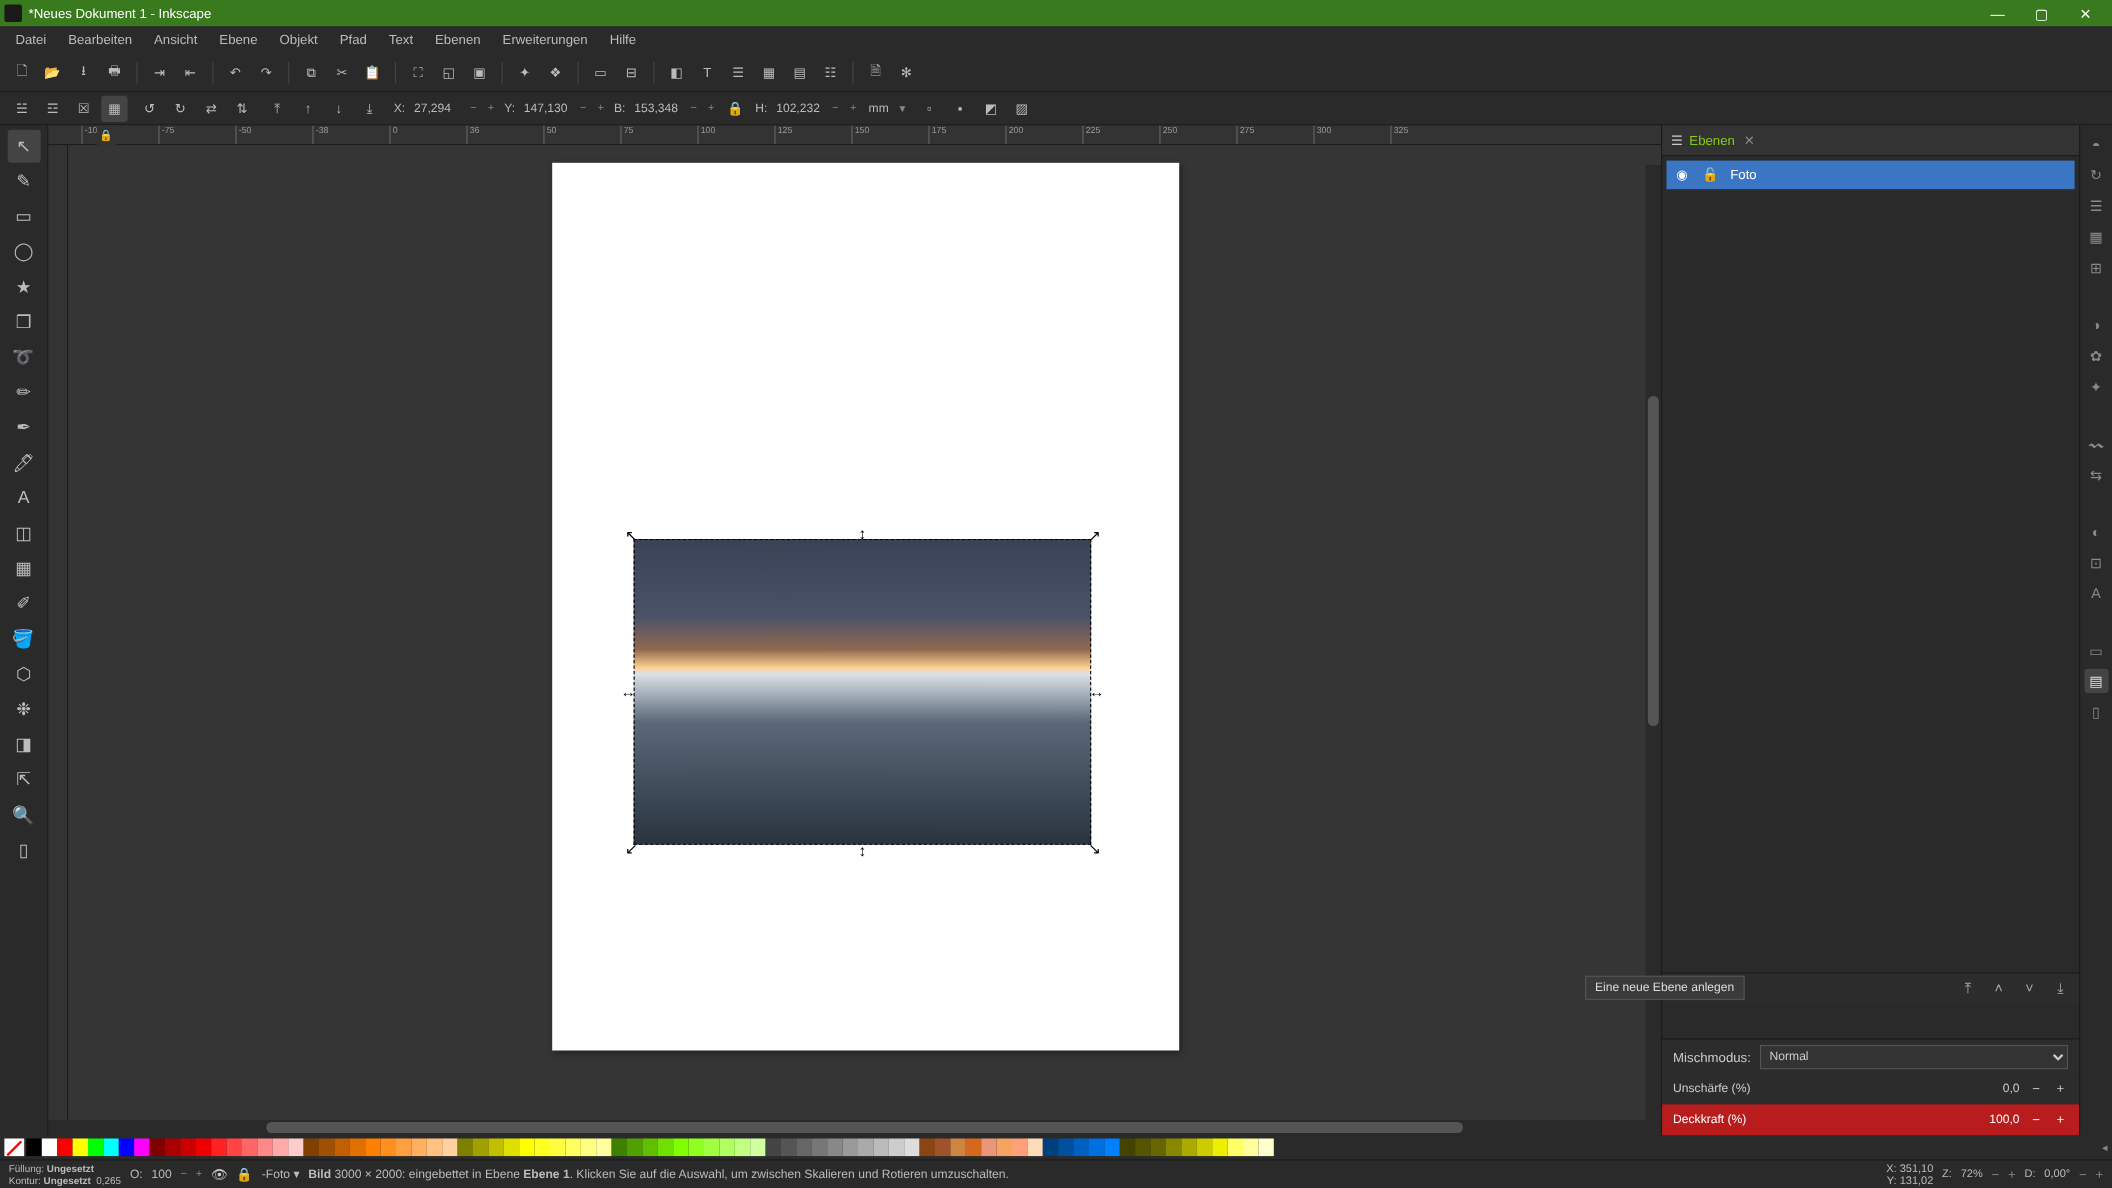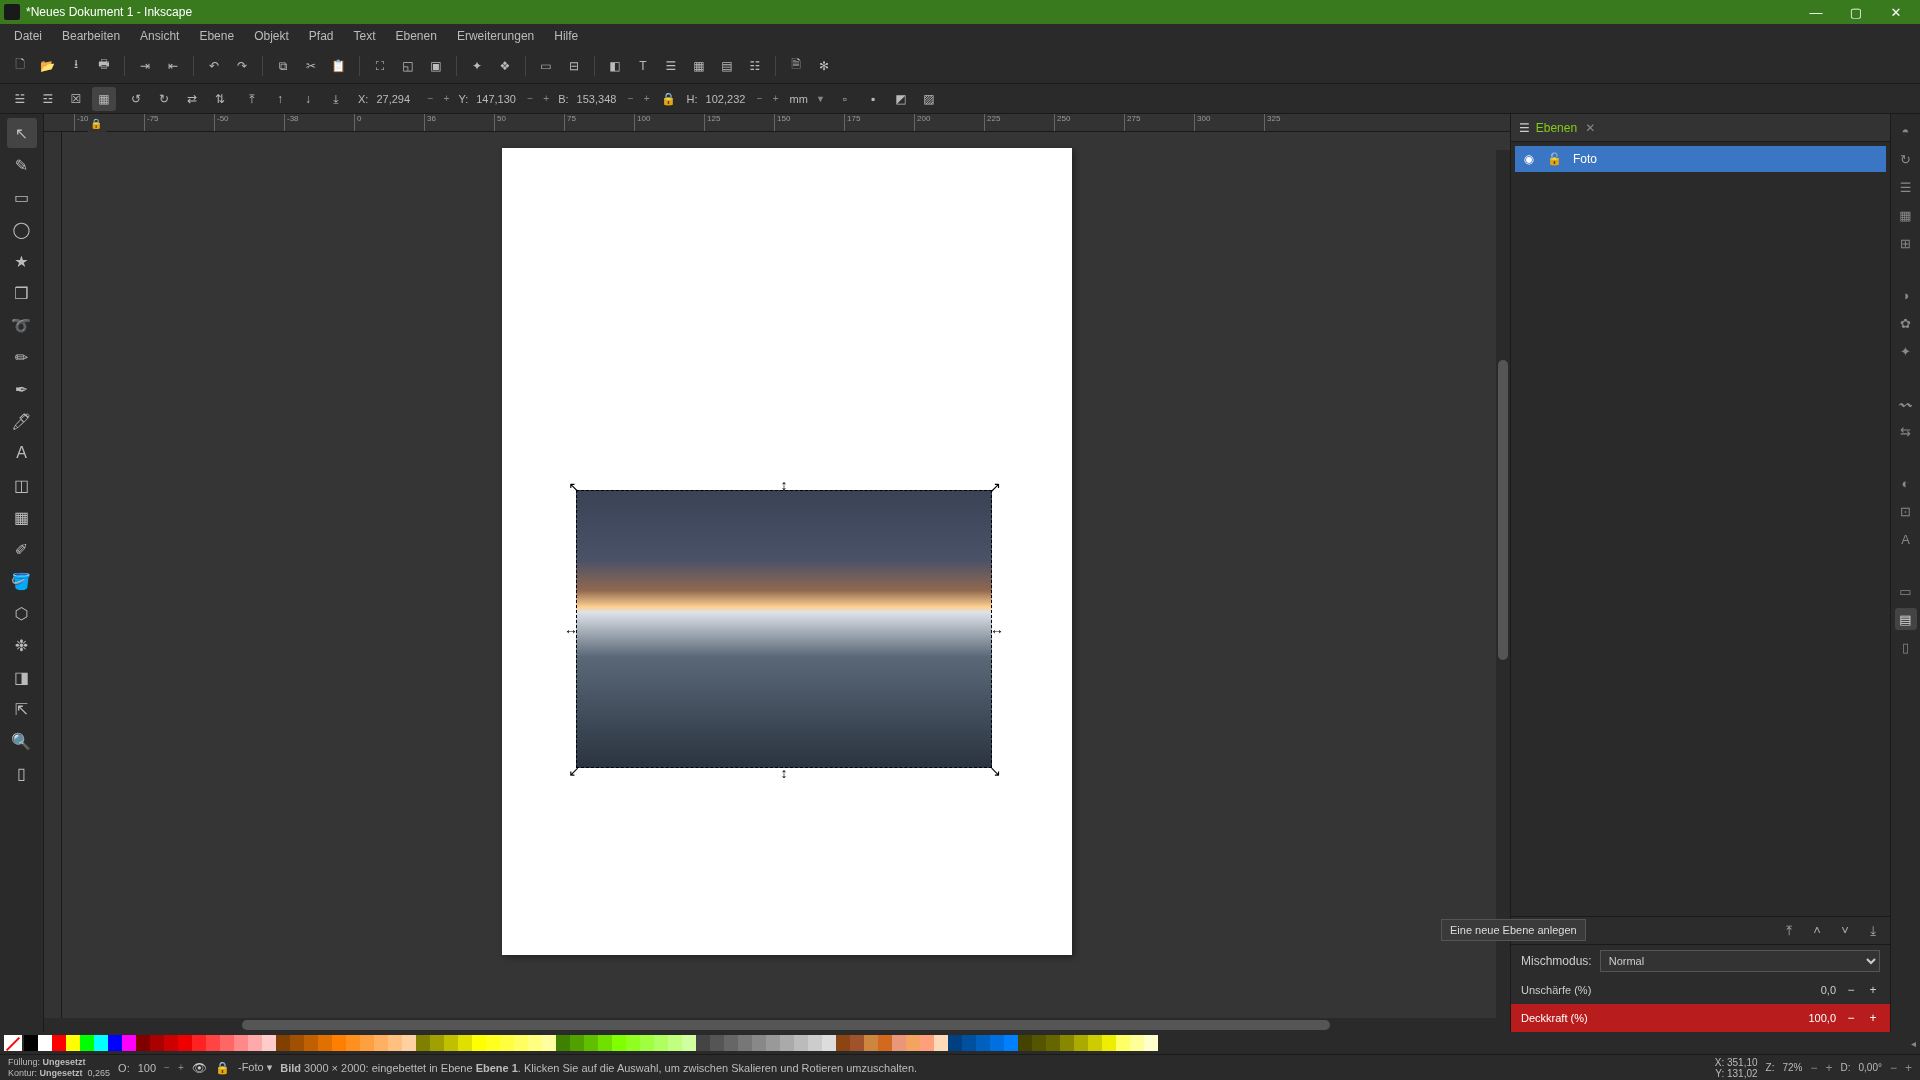--- a/index.html
+++ b/index.html
@@ -61,21 +61,21 @@
 .dock-strip .sbtn.active { background: #444; color: #ddd; border-radius: 3px; }
 .panel-tab { display: flex; align-items: center; height: 28px; padding: 0 8px; background: #333; border-bottom: 1px solid #1a1a1a; }
 .panel-tab .tbtitle { font-size: 12px; color: #84cc16; margin-left: 6px; }
 .panel-tab .close { margin-left: 8px; font-size: 12px; color: #888; }
 .layers-list { flex: 1; background: #2a2a2a; padding: 4px; overflow: auto; position: relative; }
 .layer-row { display: flex; align-items: center; height: 26px; background: #3a76c4; color: #fff; padding: 0 6px; gap: 10px; }
 .layer-row .eye, .layer-row .lock { width: 16px; text-align: center; }
 .layers-footer { height: 28px; display: flex; align-items: center; padding: 0 8px; gap: 10px; border-top: 1px solid #1a1a1a; background: #2c2c2c; }
 .layers-footer .fbtn { width: 18px; text-align: center; color: #aaa; font-size: 13px; }
 .tooltip { position: absolute; left: -70px; top: 2px; background: #3a3a3a; border: 1px solid #555; padding: 4px 8px; color: #ddd; font-size: 11px; white-space: nowrap; z-index: 10; }
-.blend-row { display: flex; align-items: center; height: 32px; padding: 0 10px; gap: 8px; border-top: 1px solid #1a1a1a; background: #2c2c2c; position: relative; }
+.blend-row { display: flex; align-items: center; height: 32px; padding: 0 10px; gap: 8px; border-top: 1px solid #1a1a1a; background: #2c2c2c; position: relative; margin-top: 32px; }
 .blend-row select { background: #333; color: #ccc; border: 1px solid #555; height: 22px; flex: 1; padding: 0 4px; font-size: 11px; }
 .slider-row { display: flex; align-items: center; height: 28px; padding: 0 10px; gap: 8px; background: #2c2c2c; }
 .slider-row.opacity { background: #b91c1c; color: #fff; }
 .slider-row .slabel { flex: 1; font-size: 11px; }
 .slider-row .sval { font-size: 11px; min-width: 36px; text-align: right; }
 .slider-row .sbtn { width: 14px; text-align: center; font-size: 12px; }
 
 
 .palette { height: 22px; background: #2a2a2a; display: flex; align-items: center; padding: 0 4px; overflow: hidden; }
 .palette .none { width: 18px; height: 16px; background: #fff; position: relative; margin-right: 2px; flex-shrink: 0; }

